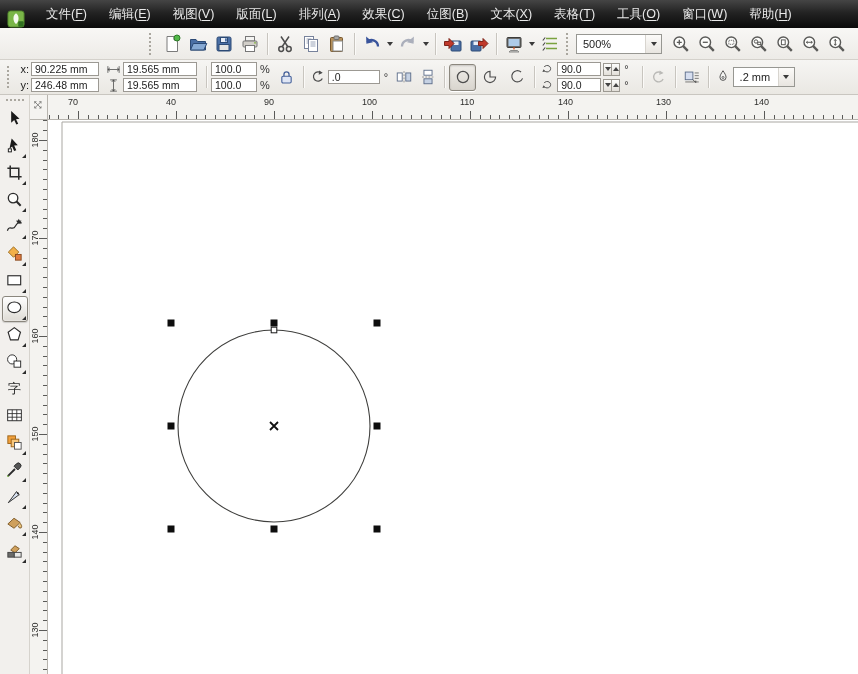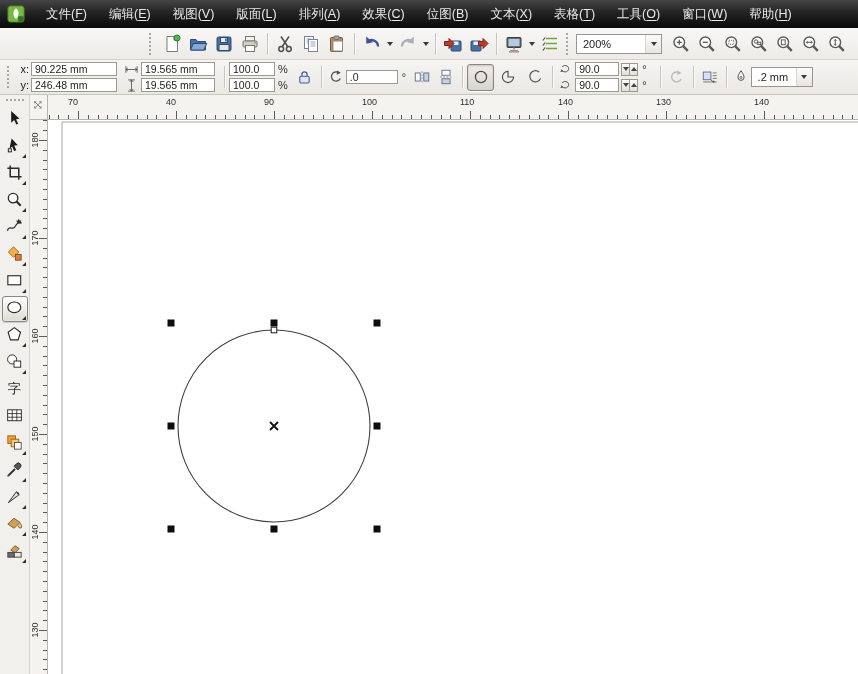--- a/index.html
+++ b/index.html
@@ -2,21 +2,21 @@
 <html><head>
 <meta charset="utf-8">
 <style>
   * { margin:0; padding:0; box-sizing:border-box; }
   html,body { width:858px; height:674px; overflow:hidden; }
   body { font-family:"Liberation Sans","DejaVu Sans",sans-serif; background:#ece9e4; }
   .screen { position:relative; width:858px; height:674px; background:#ece9e4; overflow:hidden; }
 
   
   .menubar { position:absolute; left:0; top:0; width:858px; height:28px;
-    background:linear-gradient(#454545,#232323 45%,#0a0a0a); display:flex; align-items:center; padding-left:4px; }
+    background:linear-gradient(#454545,#232323 45%,#0a0a0a); display:flex; align-items:flex-end; padding-left:4px; }
   .app-icon { width:18px; height:18px; margin:0 10px 0 3px; flex:0 0 auto; }
   .menu-items { display:flex; align-items:center; height:100%; }
   .menu-item { color:#e9e9e9; font-size:12.5px; padding:0 11px; height:100%; display:flex; align-items:center; cursor:default; }
   .menu-item u { text-underline-offset:2px; }
 
   
   .toolbar { position:absolute; left:0; top:28px; width:858px; height:32px;
     background:linear-gradient(#f8f7f5,#edebe7); border-bottom:1px solid #d4d1cb; display:flex; align-items:center; }
   .propbar { position:absolute; left:0; top:60px; width:858px; height:35px;
     background:linear-gradient(#f6f5f3,#eae8e3); border-bottom:1px solid #c9c6c0; display:flex; align-items:center; padding-left:4px; }
@@ -32,21 +32,21 @@
   .combo-text { flex:1; font-size:11px; padding-left:6px; color:#1c1c1c; white-space:nowrap; }
   .combo-btn { width:16px; height:100%; display:flex; align-items:center; justify-content:center; border-left:1px solid #d8d5cf; background:linear-gradient(#fcfbf9,#e8e5e0); }
   .combo.w86 { width:86px; margin-right:6px; }
   .combo.w62 { width:62px; }
 
   
   .stack { display:flex; flex-direction:column; gap:2px; margin-right:5px; flex:0 0 auto; }
   .frow { display:flex; align-items:center; height:14px; }
   .flabel { width:12px; font-size:11px; color:#222; text-align:right; margin-right:2px; }
   .field { height:14px; background:#fff; border:1px solid #9c9993; display:flex; align-items:center; font-size:10.5px; color:#1c1c1c; padding:0 3px; white-space:nowrap; }
-  .w86f { width:86px; } .w74 { width:74px; } .w46 { width:46px; } .w52 { width:52px; } .w44 { width:44px; }
+  .w86f { width:68px; } .w74 { width:74px; } .w46 { width:46px; } .w52 { width:52px; } .w44 { width:44px; }
   .pct { font-size:11px; color:#333; margin-left:3px; }
   .deg { font-size:11px; color:#333; margin:0 4px; }
   .picon { display:flex; align-items:center; justify-content:center; margin:0 2px; flex:0 0 auto; }
   .pb-btn { width:24px; height:24px; display:flex; align-items:center; justify-content:center; border-radius:3px; border:1px solid transparent; flex:0 0 auto; cursor:default; }
   .pb-btn.big { width:27px; height:27px; }
   .pb-btn.pressed { background:linear-gradient(#efede9,#d9d5ce); border:1px solid #8b877e; box-shadow:inset 0 1px 2px rgba(0,0,0,.18), 0 1px 0 #fff; }
   .pb-btn.disabled { opacity:.4; }
   .spin { display:inline-flex; margin-left:2px; }
   .spin i { width:9px; height:13px; background:linear-gradient(#fdfdfc,#e2dfd9); border:1px solid #9c9992; display:flex; align-items:center; justify-content:center; }
   .spin i + i { margin-left:-1px; }
@@ -231,21 +231,21 @@
       <div class="tb-btn">
         <span>
           <svg viewBox="0 0 20 20" width="20" height="20">
             <path d="M6 4.5 h11 M6 9.5 h11 M6 14.5 h11" stroke="#7aa23f" stroke-width="1.6"></path>
             <path d="M2.8 6.5 l2.4-3 M2.8 11.5 l2.4-3 M2.8 16.5 l2.4-3" stroke="#4d4d4d" stroke-width="1.2"></path>
           </svg>
         </span>
       </div>
       <div class="grip"></div>
       <div class="combo w86">
-        <span class="combo-text">200%</span>
+        <span class="combo-text">500%</span>
         <span class="combo-btn">
           <i class="dd"></i>
         </span>
       </div>
       <div class="tb-btn">
         <span>
           <svg viewBox="0 0 20 20" width="20" height="20">
             <circle cx="8.3" cy="8.3" r="5.3" fill="#fdfdfb" stroke="#5a5a58" stroke-width="1.4"></circle>
             <path d="M12.2 12.2 L16.8 16.8" stroke="#5a5a58" stroke-width="2.4"></path>
             <path d="M5.8 8.3 h5 M8.3 5.8 v5" stroke="#5a5a58" stroke-width="1.3"></path>

